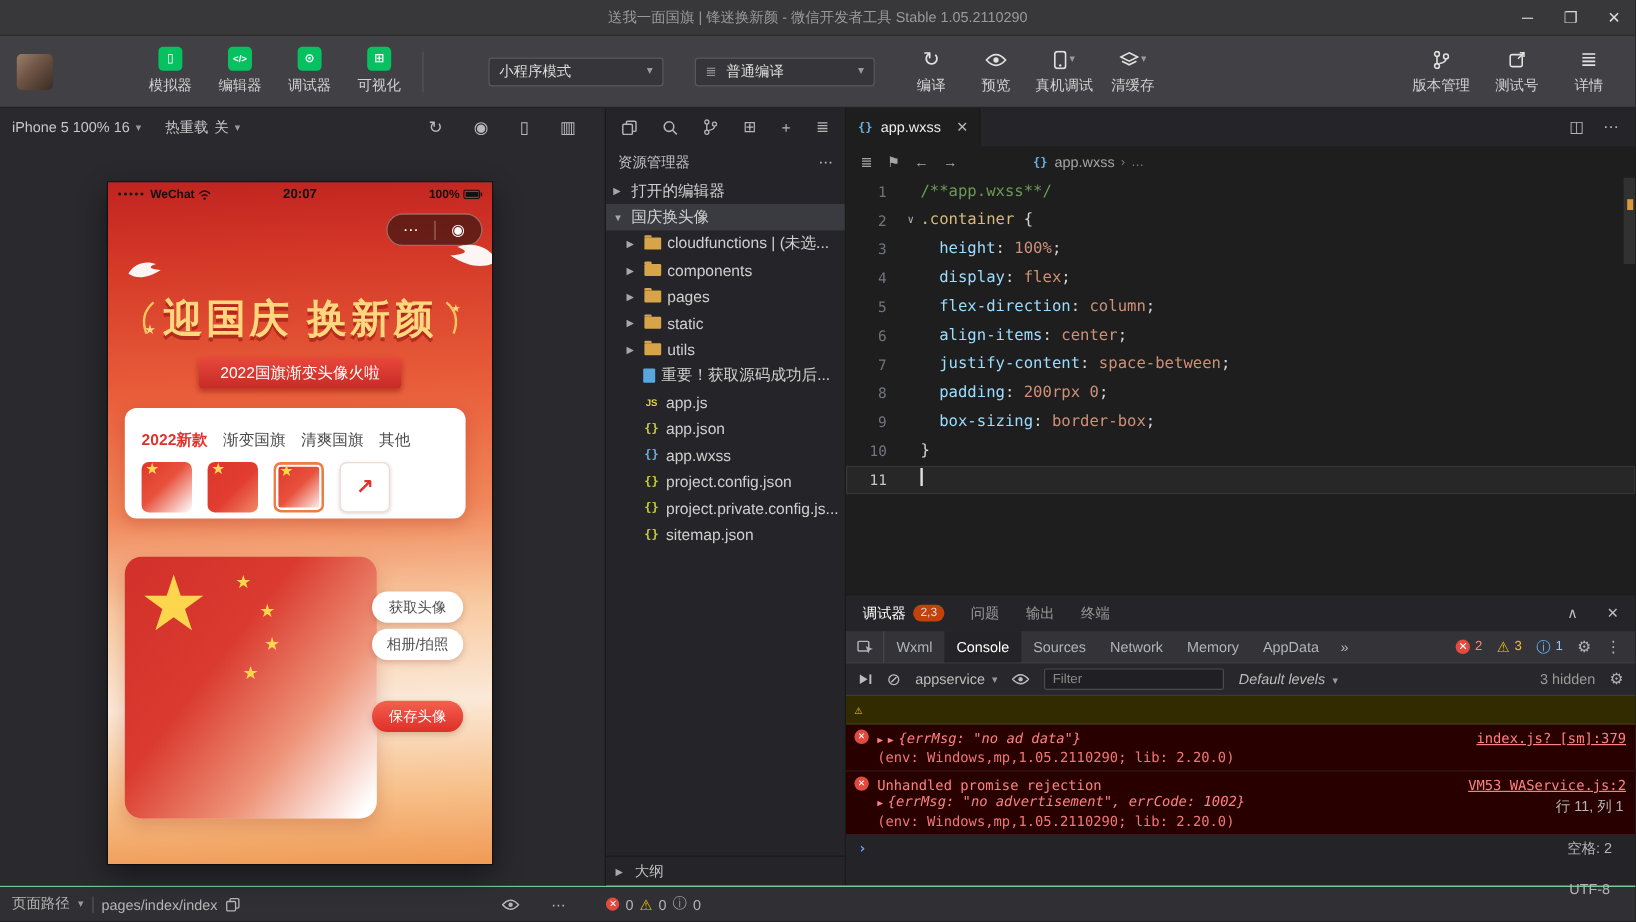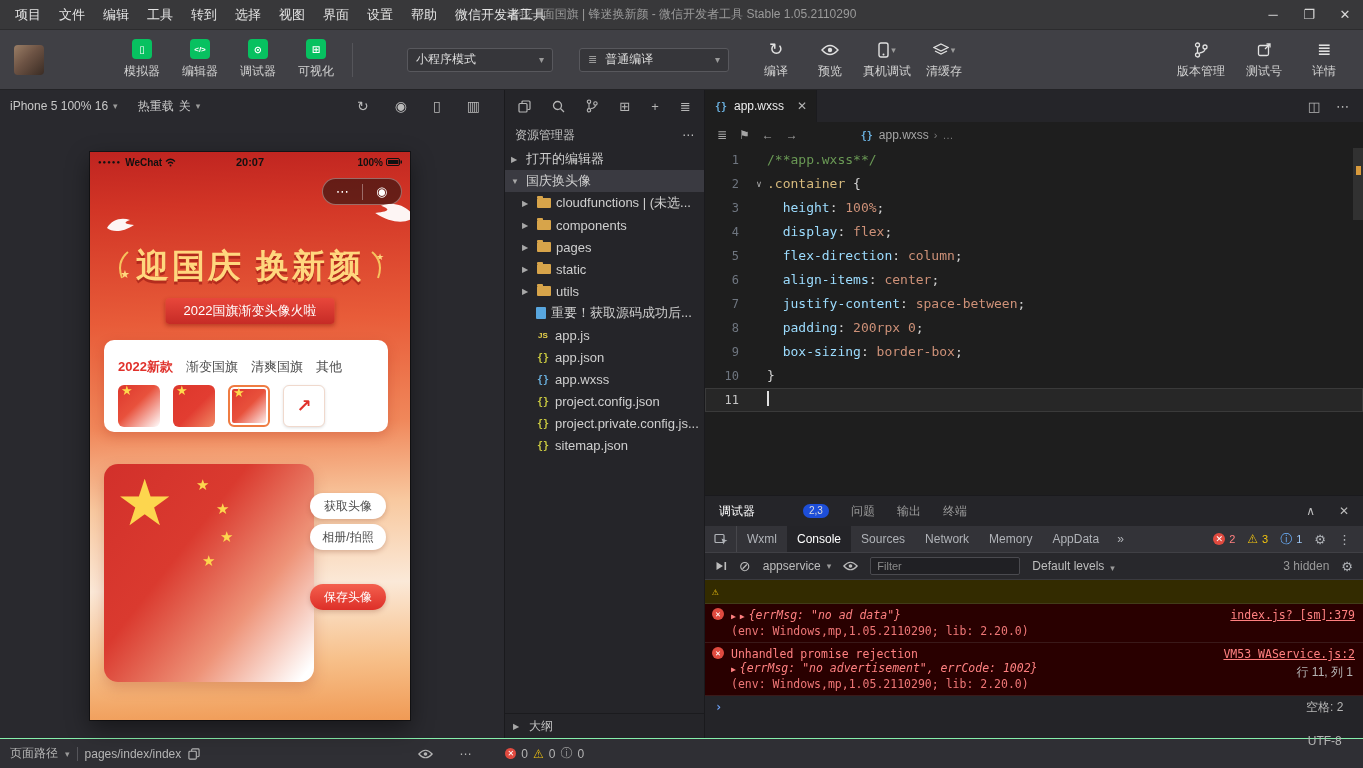--- a/index.html
+++ b/index.html
@@ -159,22 +159,22 @@
   .vscroll { position:absolute; right:0; top:0; width:10px; height:72px; background:rgba(120,120,120,.22); }
   .ruler-mark { position:absolute; right:2px; top:18px; width:5px; height:9px; background:#d89a3c; }
 
   
   .debugger { height:243px; flex:none; display:flex; flex-direction:column;
     border-top:1px solid #1a1a1d; background:#252529; }
   .dbg-tabs { height:30px; flex:none; display:flex; align-items:center; gap:22px;
     padding:0 14px; font-size:12px; }
   .dbg-tab { color:#9a9a9a; display:flex; align-items:center; gap:6px; }
   .dbg-tab.active { color:#fff; }
-  .badge { background:#1d4ed8; color:#dcdcdc; border-radius:8px; font-size:10px;
-    padding:1px 6px; line-height:12px;margin-left:42px; }
+  .badge { background:#c2410c; color:#dcdcdc; border-radius:8px; font-size:10px;
+    padding:1px 6px; line-height:12px; }
   .dbg-right { margin-left:auto; display:flex; gap:24px; color:#bdbdbd; font-size:12px; }
 
   .devtools { flex:1; display:flex; flex-direction:column; background:#242428; min-height:0; }
   .dt-tabs { height:27px; flex:none; background:#333338; display:flex; align-items:stretch;
     font-size:12px; color:#b0b3b8; border-bottom:1px solid #404045; }
   .dt-inspect { width:32px; display:flex; align-items:center; justify-content:center;
     border-right:1px solid #47474c; }
   .dt-tab { padding:0 10px; display:flex; align-items:center; }
   .dt-tab.active { background:#242428; color:#fff; }
   .dt-chevrons { padding:0 8px; display:flex; align-items:center; }
@@ -188,21 +188,21 @@
   .info-glyph { color:#6cb2ff; font-size:12px; }
   .info-count { color:#9ec7f5; }
   .dt-gear { color:#b0b3b8; font-size:13px; }
 
   .console-bar { height:27px; flex:none; display:flex; align-items:center; gap:12px;
     padding:0 10px; border-bottom:1px solid #3a3a3f; background:#28282c; font-size:12px; color:#bdbdbd; }
   .ctx-dd { display:flex; align-items:center; gap:6px; }
   .filter-input { width:150px; height:18px; background:#202024; border:1px solid #4a4a4f;
     border-radius:2px; color:#cccccc; font-size:11px; padding:0 6px; font-family:inherit; }
   .filter-input::placeholder { color:#8a8a8a; }
-  .levels-dd { display:flex; align-items:flex-end; gap:6px; }
+  .levels-dd { display:flex; align-items:flex-end; gap:6px;font-style:italic; }
   .hidden-note { margin-left:auto; color:#9a9a9a; }
 
   .console-msgs { flex:1; overflow:hidden; font-family:"DejaVu Sans Mono",monospace;
     font-size:11.5px; line-height:14px; }
   .msg { display:flex; gap:7px; padding:4px 8px 4px 7px; align-items:flex-start;
     border-bottom:1px solid rgba(140,140,140,.18); }
   .msg.warning { background:#332b00; color:#f5d273; }
   .msg.error { background:#290000; color:#ff8080; }
   .msg-body { flex:1; min-width:0; }
   .msg-row { display:flex; align-items:baseline; gap:4px; }
@@ -225,33 +225,20 @@
   .sb-right { margin-left:auto; display:flex; align-items:center; gap:18px; white-space:nowrap;flex-direction:column; }
   .dd-arrow-sm { font-size:9px; color:#9a9a9a; }
 </style>
 </head>
 <body>
 
 <div class="app">
 
   <header class="titlebar">
     <div class="win-title">送我一面国旗 | 锋迷换新颜 - 微信开发者工具 Stable 1.05.2110290</div>
-    <nav class="menus">
-      <div class="menu-item">项目</div>
-      <div class="menu-item">文件</div>
-      <div class="menu-item">编辑</div>
-      <div class="menu-item">工具</div>
-      <div class="menu-item">转到</div>
-      <div class="menu-item">选择</div>
-      <div class="menu-item">视图</div>
-      <div class="menu-item">界面</div>
-      <div class="menu-item">设置</div>
-      <div class="menu-item">帮助</div>
-      <div class="menu-item">微信开发者工具</div>
-    </nav>
     <div class="win-controls">
       <div class="win-btn">─</div>
       <div class="win-btn">❐</div>
       <div class="win-btn">✕</div>
     </div>
   </header>
 
   <div class="toolbar">
     <div class="avatar"></div>
     <div class="tb-toggles">

